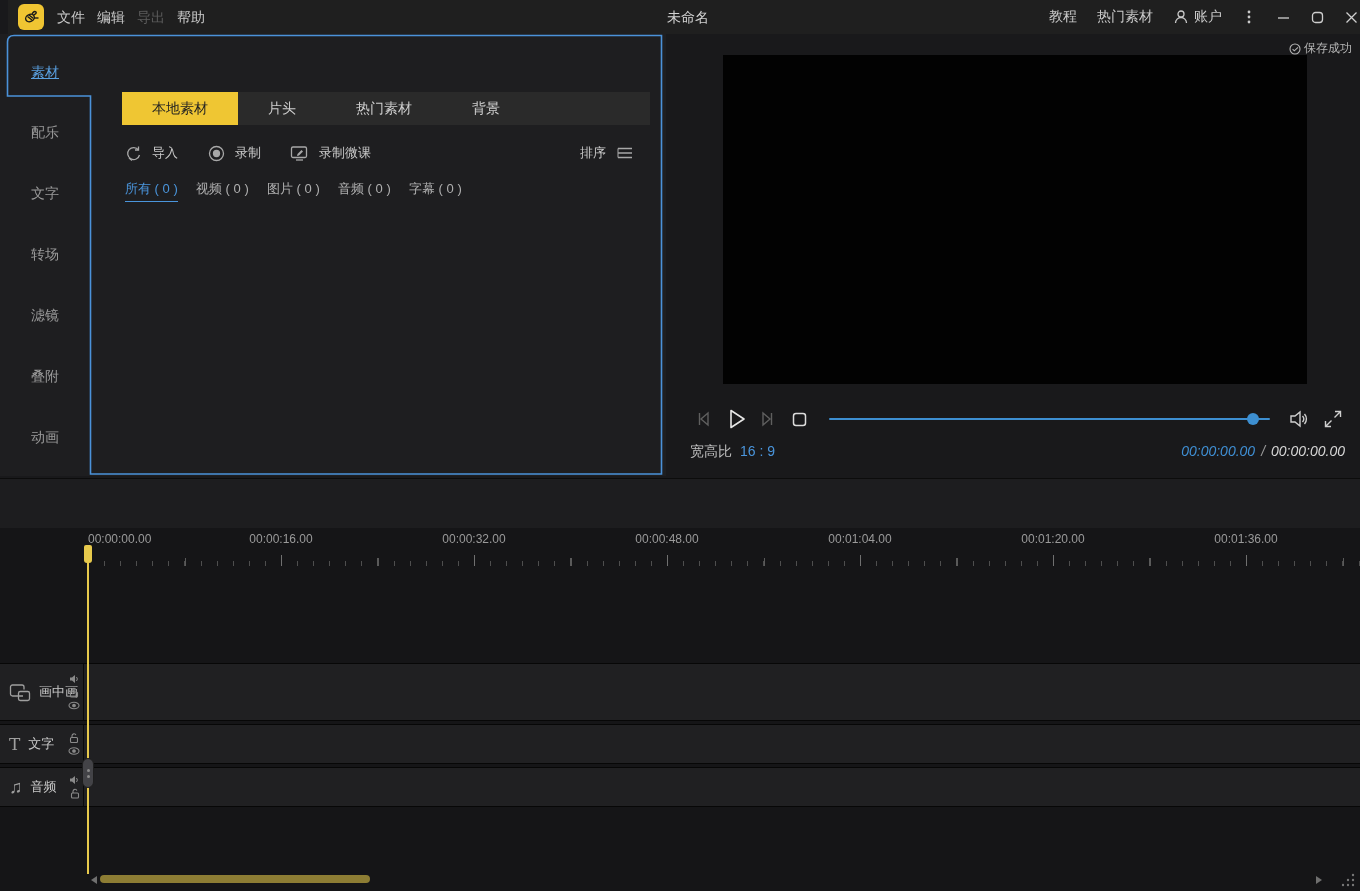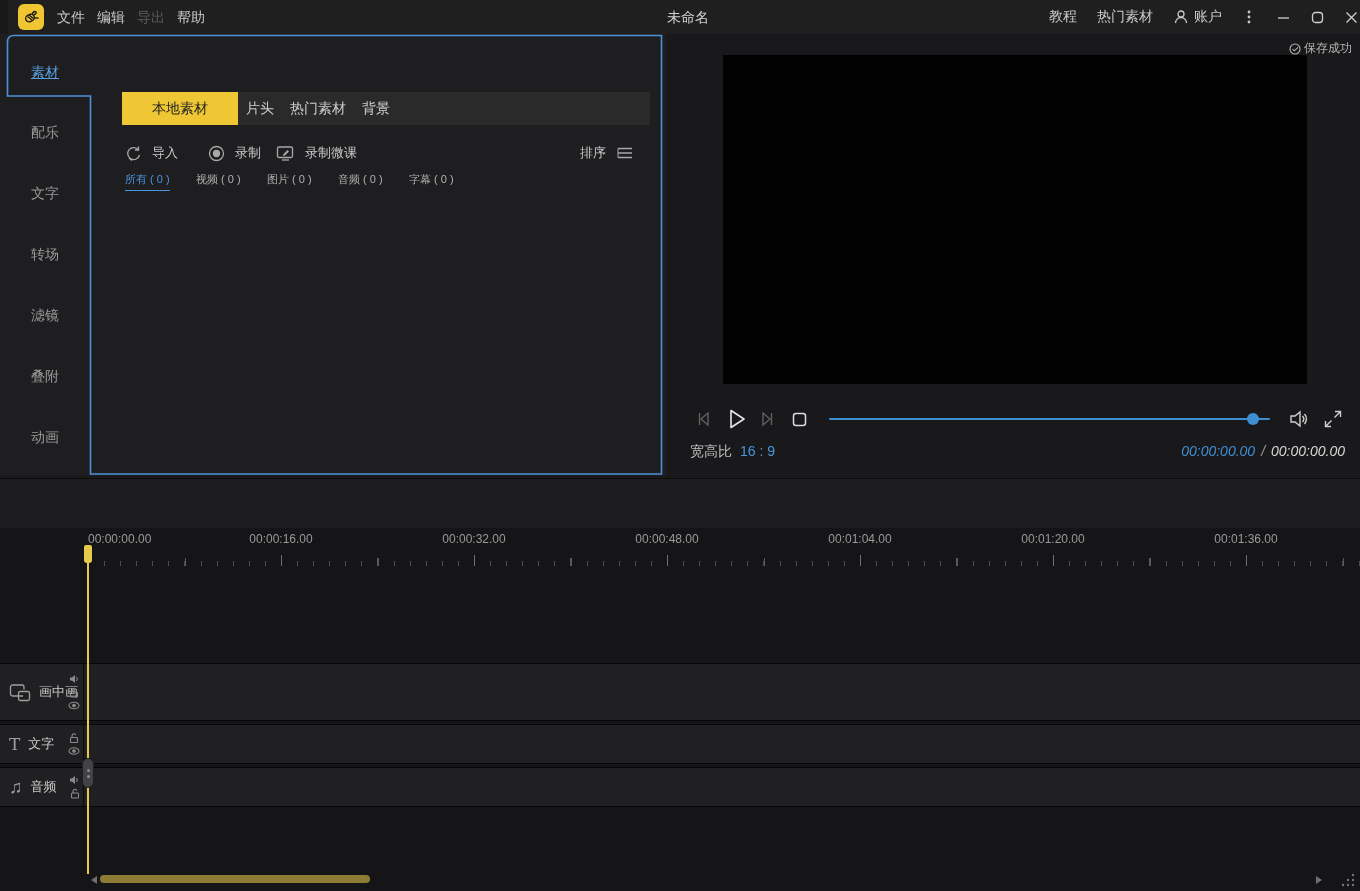--- a/index.html
+++ b/index.html
@@ -23,24 +23,24 @@
   .tb-link { color:#c9c9c9; font-size:14px; }
   .account { display:flex; align-items:center; gap:5px; }
   .winctl { width:14px; height:14px; display:flex; align-items:center; justify-content:center; }
 
   
   .left-panel { position:absolute; left:0; top:34px; width:666px; height:442px; background:#1e1e20; }
   .panel-outline { position:absolute; left:0; top:0; pointer-events:none; }
   .side-item { position:absolute; left:0; width:90px; text-align:center; font-size:14px; color:#9a9a9a; height:20px; line-height:20px; }
   .side-item.active { color:#5aa0e0;text-decoration:underline; }
   .tabstrip { position:absolute; left:122px; top:58px; width:528px; height:33px; background:#2a2a2a; display:flex; align-items:stretch; }
-  .tab { display:flex; align-items:center; padding:0 8px; color:#cfcfcf; font-size:14px; }
+  .tab { display:flex; align-items:center; padding:0 30px; color:#cfcfcf; font-size:14px; }
   .tab.active { background:#efc633; color:#222; padding:0 30px; }
   .tool-group { position:absolute; top:108px; height:22px; display:flex; align-items:center; gap:10px; font-size:13px; color:#c9c9c9; }
-  .filter { position:absolute; top:138px; font-size:11px; color:#b0b0b0; }
+  .filter { position:absolute; top:146px; font-size:13px; color:#b0b0b0; }
   .filter.active { color:#4a95dc; border-bottom:1px solid #4a95dc; padding-bottom:3px; }
   .dropzone { position:absolute; left:122px; top:203px; width:526px; height:254px; border:1px dashed #707070; border-radius:20px; display:flex; align-items:center; justify-content:center; }
   .dropzone span { font-size:21px; font-style:italic; color:#9aa0a6; letter-spacing:2px; }
 
   
   .save-badge { position:absolute; top:40px; right:8px; display:flex; align-items:center; gap:3px; font-size:12px; color:#b5b5b5; }
   .video-frame { position:absolute; left:723px; top:55px; width:584px; height:329px; background:#020202; }
   .pctl { position:absolute; }
   .seekline { position:absolute; left:829px; top:418px; width:441px; height:2px; background:#3d8fd1; border-radius:1px; }
   .seekknob { position:absolute; left:1247px; top:413px; width:12px; height:12px; border-radius:50%; background:#3d8fd1; }
@@ -152,21 +152,21 @@
       </svg>
       <span>导入</span>
     </div>
     <div class="tool-group" style="left:208px">
       <svg width="17" height="17" viewBox="0 0 17 17" fill="none" stroke="#a8a8a8" stroke-width="1.3">
         <circle cx="8.5" cy="8.5" r="7"></circle>
           <circle cx="8.5" cy="8.5" r="3" fill="#a8a8a8"></circle>
       </svg>
       <span>录制</span>
     </div>
-    <div class="tool-group" style="left:276px">
+    <div class="tool-group" style="left:290px">
       <svg width="19" height="17" viewBox="0 0 19 17" fill="none" stroke="#a8a8a8" stroke-width="1.3">
         <rect x="1.5" y="2" width="15" height="10.5" rx="1.5"></rect>
           <path d="M6 15 h7"></path>
           <path d="M11.5 5 l-4 4 -0.5 2 2-0.5 4-4 z" fill="#a8a8a8" stroke="none"></path>
       </svg>
       <span>录制微课</span>
     </div>
     <div class="tool-group" style="left:580px">
       <span>排序</span>
       <svg width="18" height="14" viewBox="0 0 18 14" stroke="#a8a8a8" stroke-width="1.4">

